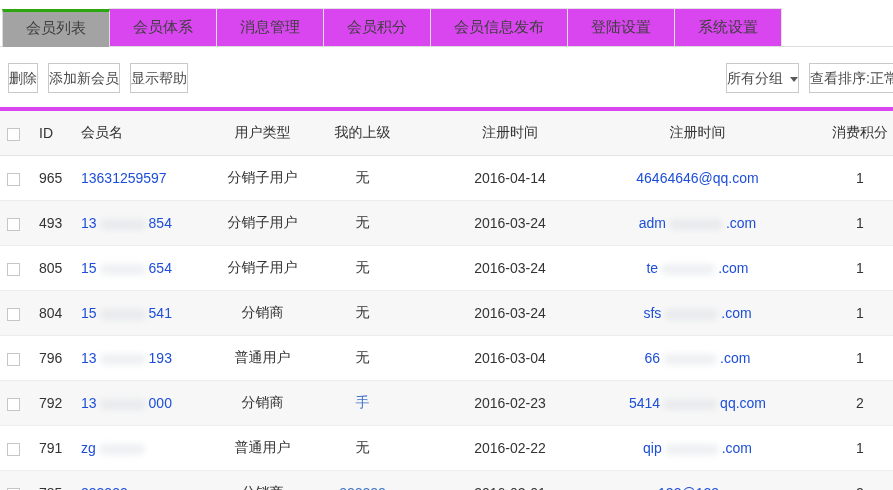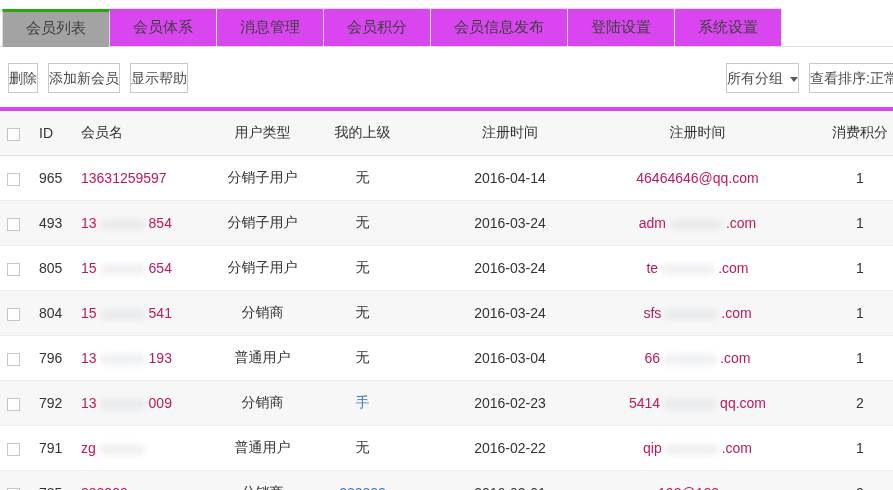--- a/index.html
+++ b/index.html
@@ -36,21 +36,21 @@
   th,td{height:42px;font-size:14px;color:#333;text-align:center;overflow:hidden;white-space:nowrap;}
   thead tr{background:#f7f7f7;}
   th{font-weight:normal;border-top:4px solid #d946ef;border-bottom:1px solid #e3e3e3;}
   td{border-bottom:1px solid #ededed;}
   tbody tr:nth-child(even){background:#f7f7f7;}
   th.al,td.al{text-align:left;}
   .chk{
     -webkit-appearance:none;appearance:none;width:13px;height:13px;margin:0 0 0 6px;
     border:1px solid #c6c6c6;background:#fff;cursor:pointer;vertical-align:middle;
   }
-  .faded{color:#be185d;}
+  .faded{color:#1d4ed8;}
   .smudge{
     display:inline-block;height:11px;background:#c5cad3;opacity:.28;
     filter:blur(3px);border-radius:5px;vertical-align:middle;margin:0 3px;
   }
   .smudge.u{width:46px;}
   .smudge.e{width:54px;}
   .link{color:#3e73c6;text-decoration:none;cursor:pointer;}
 </style>
 </head>
 <body>
@@ -150,21 +150,21 @@
           <td class="al"><span><span class="faded">13</span><span class="smudge u"></span><span class="faded">193</span></span></td>
           <td>普通用户</td>
           <td><span>无</span></td>
           <td>2016-03-04</td>
           <td><span><span class="faded">66</span><span class="smudge e"></span><span class="faded">.com</span></span></td>
           <td>1</td>
         </tr>
         <tr>
           <td class="al"><input type="checkbox" class="chk" style=""></td>
           <td class="al">792</td>
-          <td class="al"><span><span class="faded">13</span><span class="smudge u"></span><span class="faded">009</span></span></td>
+          <td class="al"><span><span class="faded">13</span><span class="smudge u"></span><span class="faded">000</span></span></td>
           <td>分销商</td>
           <td><a class="link">手</a></td>
           <td>2016-02-23</td>
           <td><span><span class="faded">5414</span><span class="smudge e"></span><span class="faded">qq.com</span></span></td>
           <td>2</td>
         </tr>
         <tr>
           <td class="al"><input type="checkbox" class="chk" style=""></td>
           <td class="al">791</td>
           <td class="al"><span><span class="faded">zg</span><span class="smudge u"></span></span></td>

